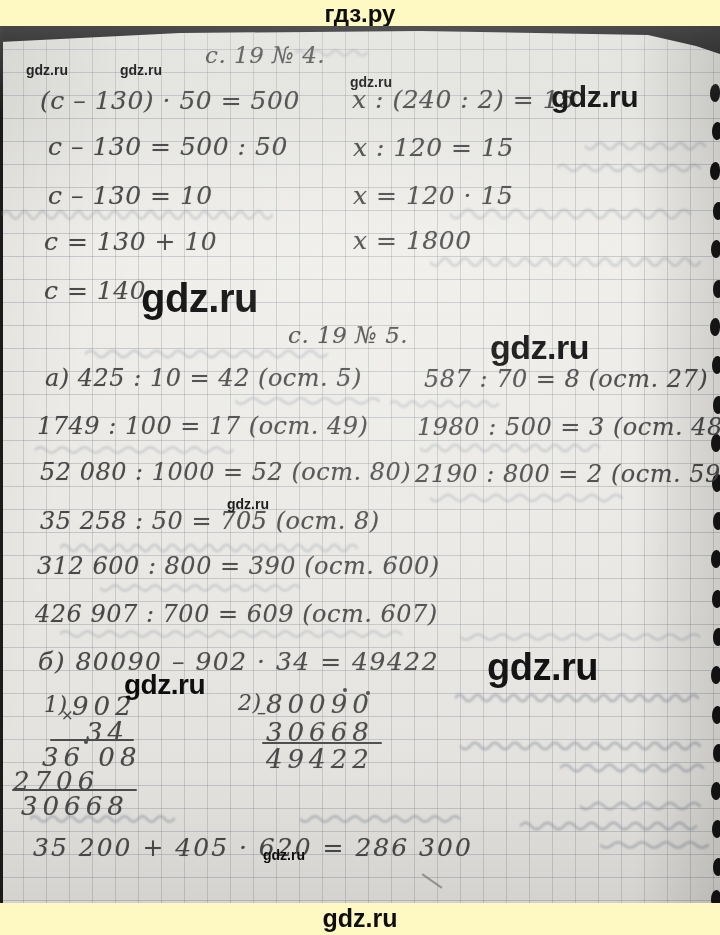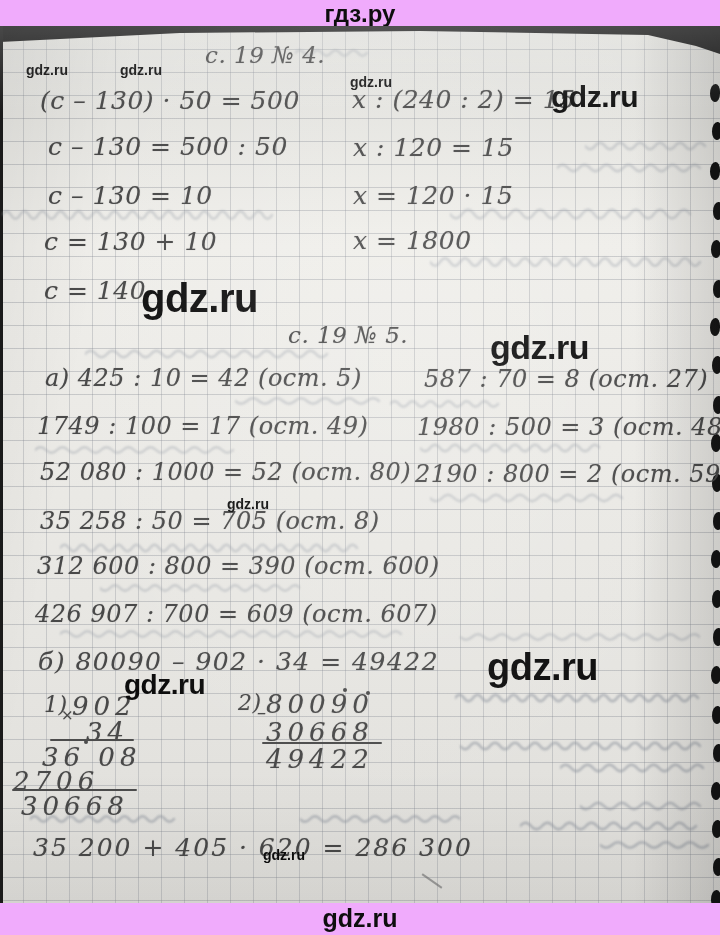--- a/index.html
+++ b/index.html
@@ -1,16 +1,16 @@
 <!DOCTYPE html>
 <html><head>
 <meta charset="utf-8">
 <style>
   html,body{margin:0;padding:0;background:#ffffff;}
-  .stage{position:relative;width:720px;height:935px;overflow:hidden;background:#f0abfc;
+  .stage{position:relative;width:720px;height:935px;overflow:hidden;background:#fef9c3;
          font-family:"Liberation Sans",sans-serif;}
   
   .site-logo{position:absolute;left:0;right:0;text-align:center;font-weight:bold;color:#0e0e0e;
              font-family:"Liberation Sans",sans-serif;cursor:pointer;}
   .logo-top{top:0px;font-size:24px;line-height:27px;}
   .logo-bottom{top:902px;font-size:25px;line-height:33px;}
   
   .photo{position:absolute;left:0;top:26px;width:720px;height:877px;overflow:hidden;
     background-color:#e5e4e0;
     background-image:

